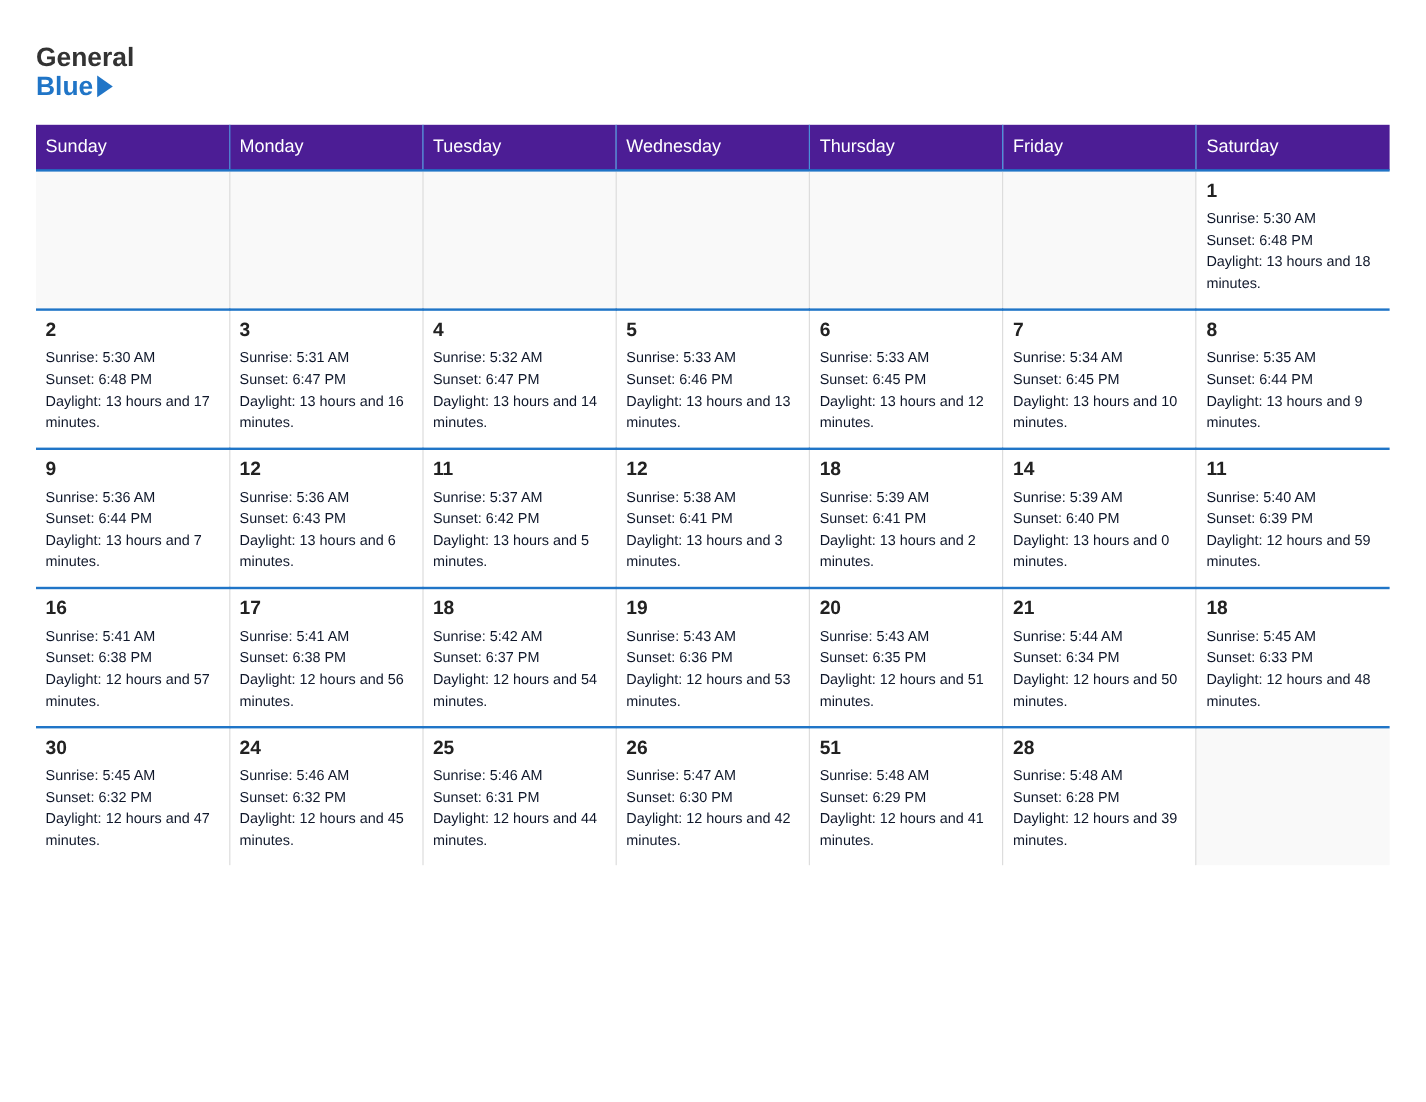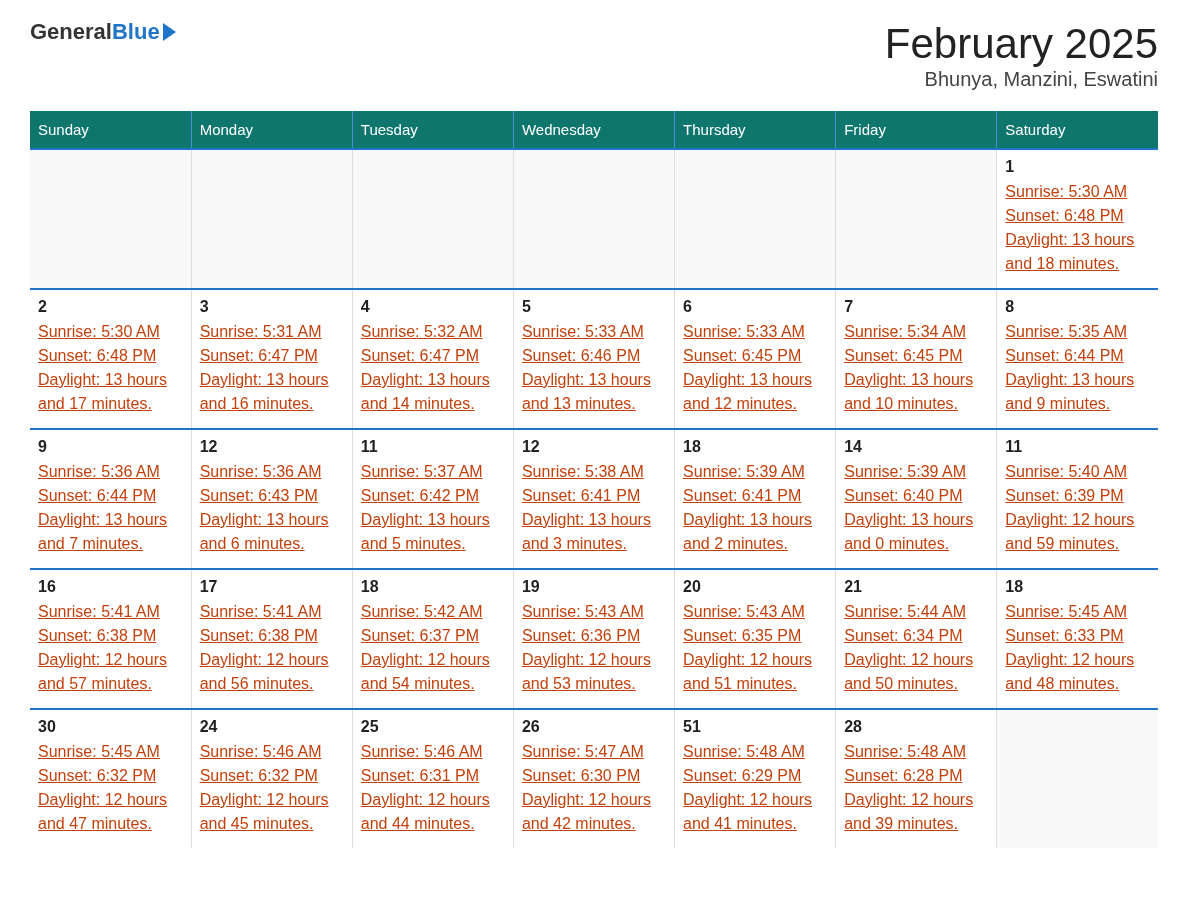--- a/index.html
+++ b/index.html
@@ -31,21 +31,21 @@
     .title-block h2 {
       font-size: 20px;
       font-weight: normal;
       color: #444;
     }
     .calendar {
       width: 100%;
       border-collapse: collapse;
     }
     .calendar thead tr {
-      background: #0f766e;
+      background: #4c1d95;
       margin-left: 34px;
     }
     .calendar thead th {
       color: #fff;
       padding: 10px 8px;
       font-size: 15px;
       font-weight: normal;
       text-align: left;
       border-right: 1px solid #4a90d9;
     }
@@ -68,56 +68,52 @@
       border-right: none;
     }
     .day-number {
       font-size: 16px;
       font-weight: bold;
       color: #222;
       margin-bottom: 4px;
       display: block;
     }
     .day-info {
-      color: #c2410c;
-      font-size: 16px;
+      color: #0f172a;
+      font-size: 12px;
       line-height: 1.5;
-      text-decoration: underline;
     }
     .empty-cell {
       background: #f9f9f9;
     }
     .logo-row {
       display: flex;
       align-items: center;
     }
     .logo-text-block {
       display: flex;
-      flex-direction: row;
+      flex-direction: column;
       line-height: 1.1;
+      margin-top: 16px;
     }
   </style>
 </head>
 <body>
 
 <div class="header">
   <div class="logo">
     <div class="logo-row">
       <div class="logo-text-block">
         <span style="font-size:22px;font-weight:bold;color:#333;">General</span>
         <span style="font-size:22px;font-weight:bold;color:#2075c7;">
           <span>Blue</span><span style="display:inline-block;width:0;height:0;border-top:9px solid transparent;border-bottom:9px solid transparent;border-left:13px solid #2075c7;margin-left:3px;vertical-align:middle;position:relative;top:-1px;"></span>
         </span>
       </div>
     </div>
   </div>
-  <div class="title-block">
-    <h1>February 2025</h1>
-    <h2>Bhunya, Manzini, Eswatini</h2>
-  </div>
 </div>
 
 <table class="calendar">
   <thead>
     <tr>
     <th>Sunday</th>
         <th>Monday</th>
         <th>Tuesday</th>
         <th>Wednesday</th>
         <th>Thursday</th>

